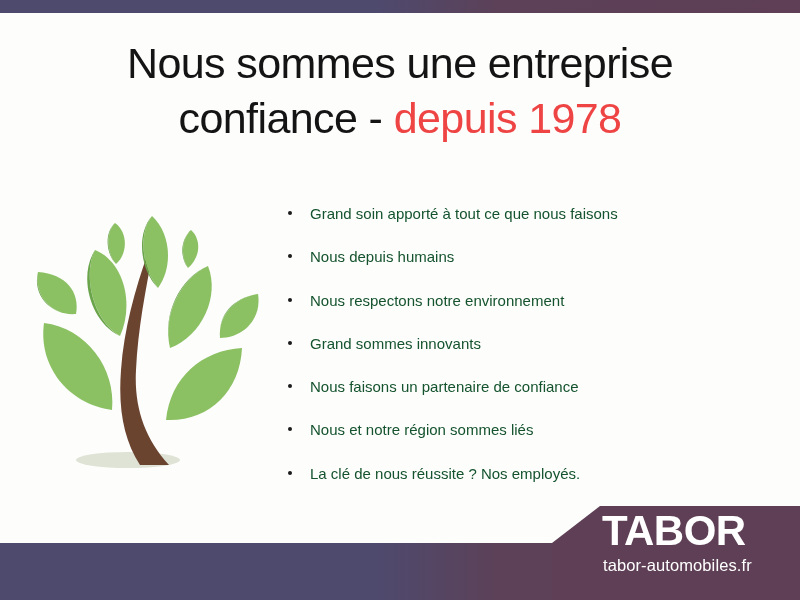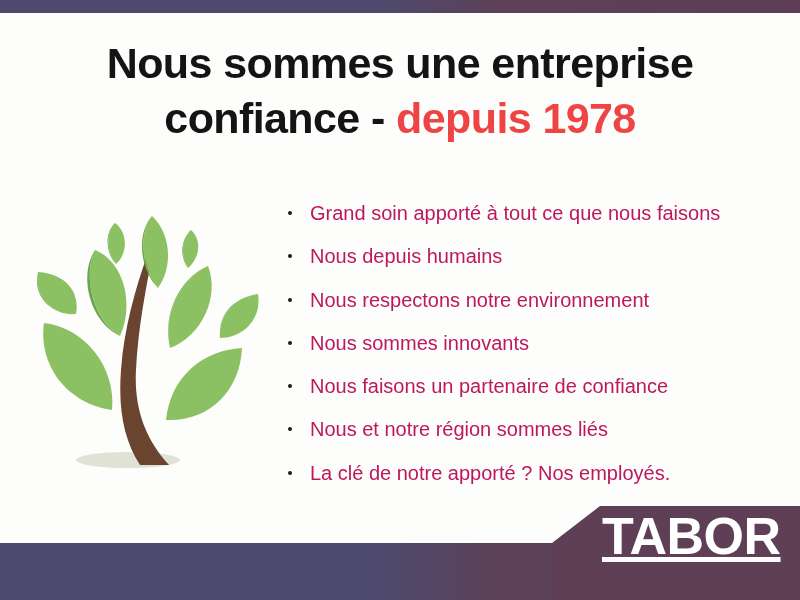--- a/index.html
+++ b/index.html
@@ -42,47 +42,46 @@
     top: 506px;
     width: 248px;
     height: 94px;
     background: #5e3f55;
     clip-path: polygon(48px 0px, 248px 0px, 248px 94px, 0px 94px, 0px 37px);
   }
   .logo-wordmark {
     position: absolute;
     left: 50px;
     top: 4px;
-    font-size: 52px;
+    font-size: 42px;
     font-weight: bold;
     letter-spacing: -0.5px;
     color: #ffffff;
     line-height: 1;
     font-family: "Liberation Sans", sans-serif;
-    text-decoration: underline;
   }
   .logo-url {
     position: absolute;
     left: 51px;
     top: 50px;
     font-size: 16.5px;
     color: #ffffff;
     letter-spacing: 0.1px;
     font-family: "Liberation Sans", sans-serif;
   }
 
   
   .heading {
     position: absolute;
     left: 0;
     top: 36px;
     width: 800px;
     text-align: center;
     font-size: 43px;
-    font-weight: bold;
+    font-weight: normal;
     line-height: 1.28;
     letter-spacing: -0.6px;
     color: #141414;
     font-family: "Liberation Sans", sans-serif;
   }
   .heading .accent {
     color: #ef4444;
   }
 
   
@@ -93,22 +92,22 @@
     width: 500px;
     list-style: none;
     margin: 0;
     padding: 0;
   }
   .bullets li {
     position: relative;
     padding-left: 24px;
     height: 43.3px;
     line-height: 43.3px;
-    font-size: 20px;
-    color: #be185d;
+    font-size: 15px;
+    color: #14532d;
     white-space: nowrap;
     font-family: "Liberation Sans", sans-serif;
   }
   .bullets li .dot {
     position: absolute;
     left: 2px;
     top: 19px;
     width: 4px;
     height: 4px;
     border-radius: 50%;
@@ -201,35 +200,36 @@
     <li>
       <span class="dot"></span>
       <span>Nous depuis humains</span>
     </li>
     <li>
       <span class="dot"></span>
       <span>Nous respectons notre environnement</span>
     </li>
     <li>
       <span class="dot"></span>
-      <span>Nous sommes innovants</span>
+      <span>Grand sommes innovants</span>
     </li>
     <li>
       <span class="dot"></span>
       <span>Nous faisons un partenaire de confiance</span>
     </li>
     <li>
       <span class="dot"></span>
       <span>Nous et notre région sommes liés</span>
     </li>
     <li>
       <span class="dot"></span>
-      <span>La clé de notre apporté ? Nos employés.</span>
+      <span>La clé de nous réussite ? Nos employés.</span>
     </li>
   </ul>
 
   <div class="band band-bottom"></div>
 
   <div class="logo-plaque">
     <div class="logo-wordmark">TABOR</div>
+    <div class="logo-url">tabor-automobiles.fr</div>
   </div>
 
 </div>
 
 </body></html>

